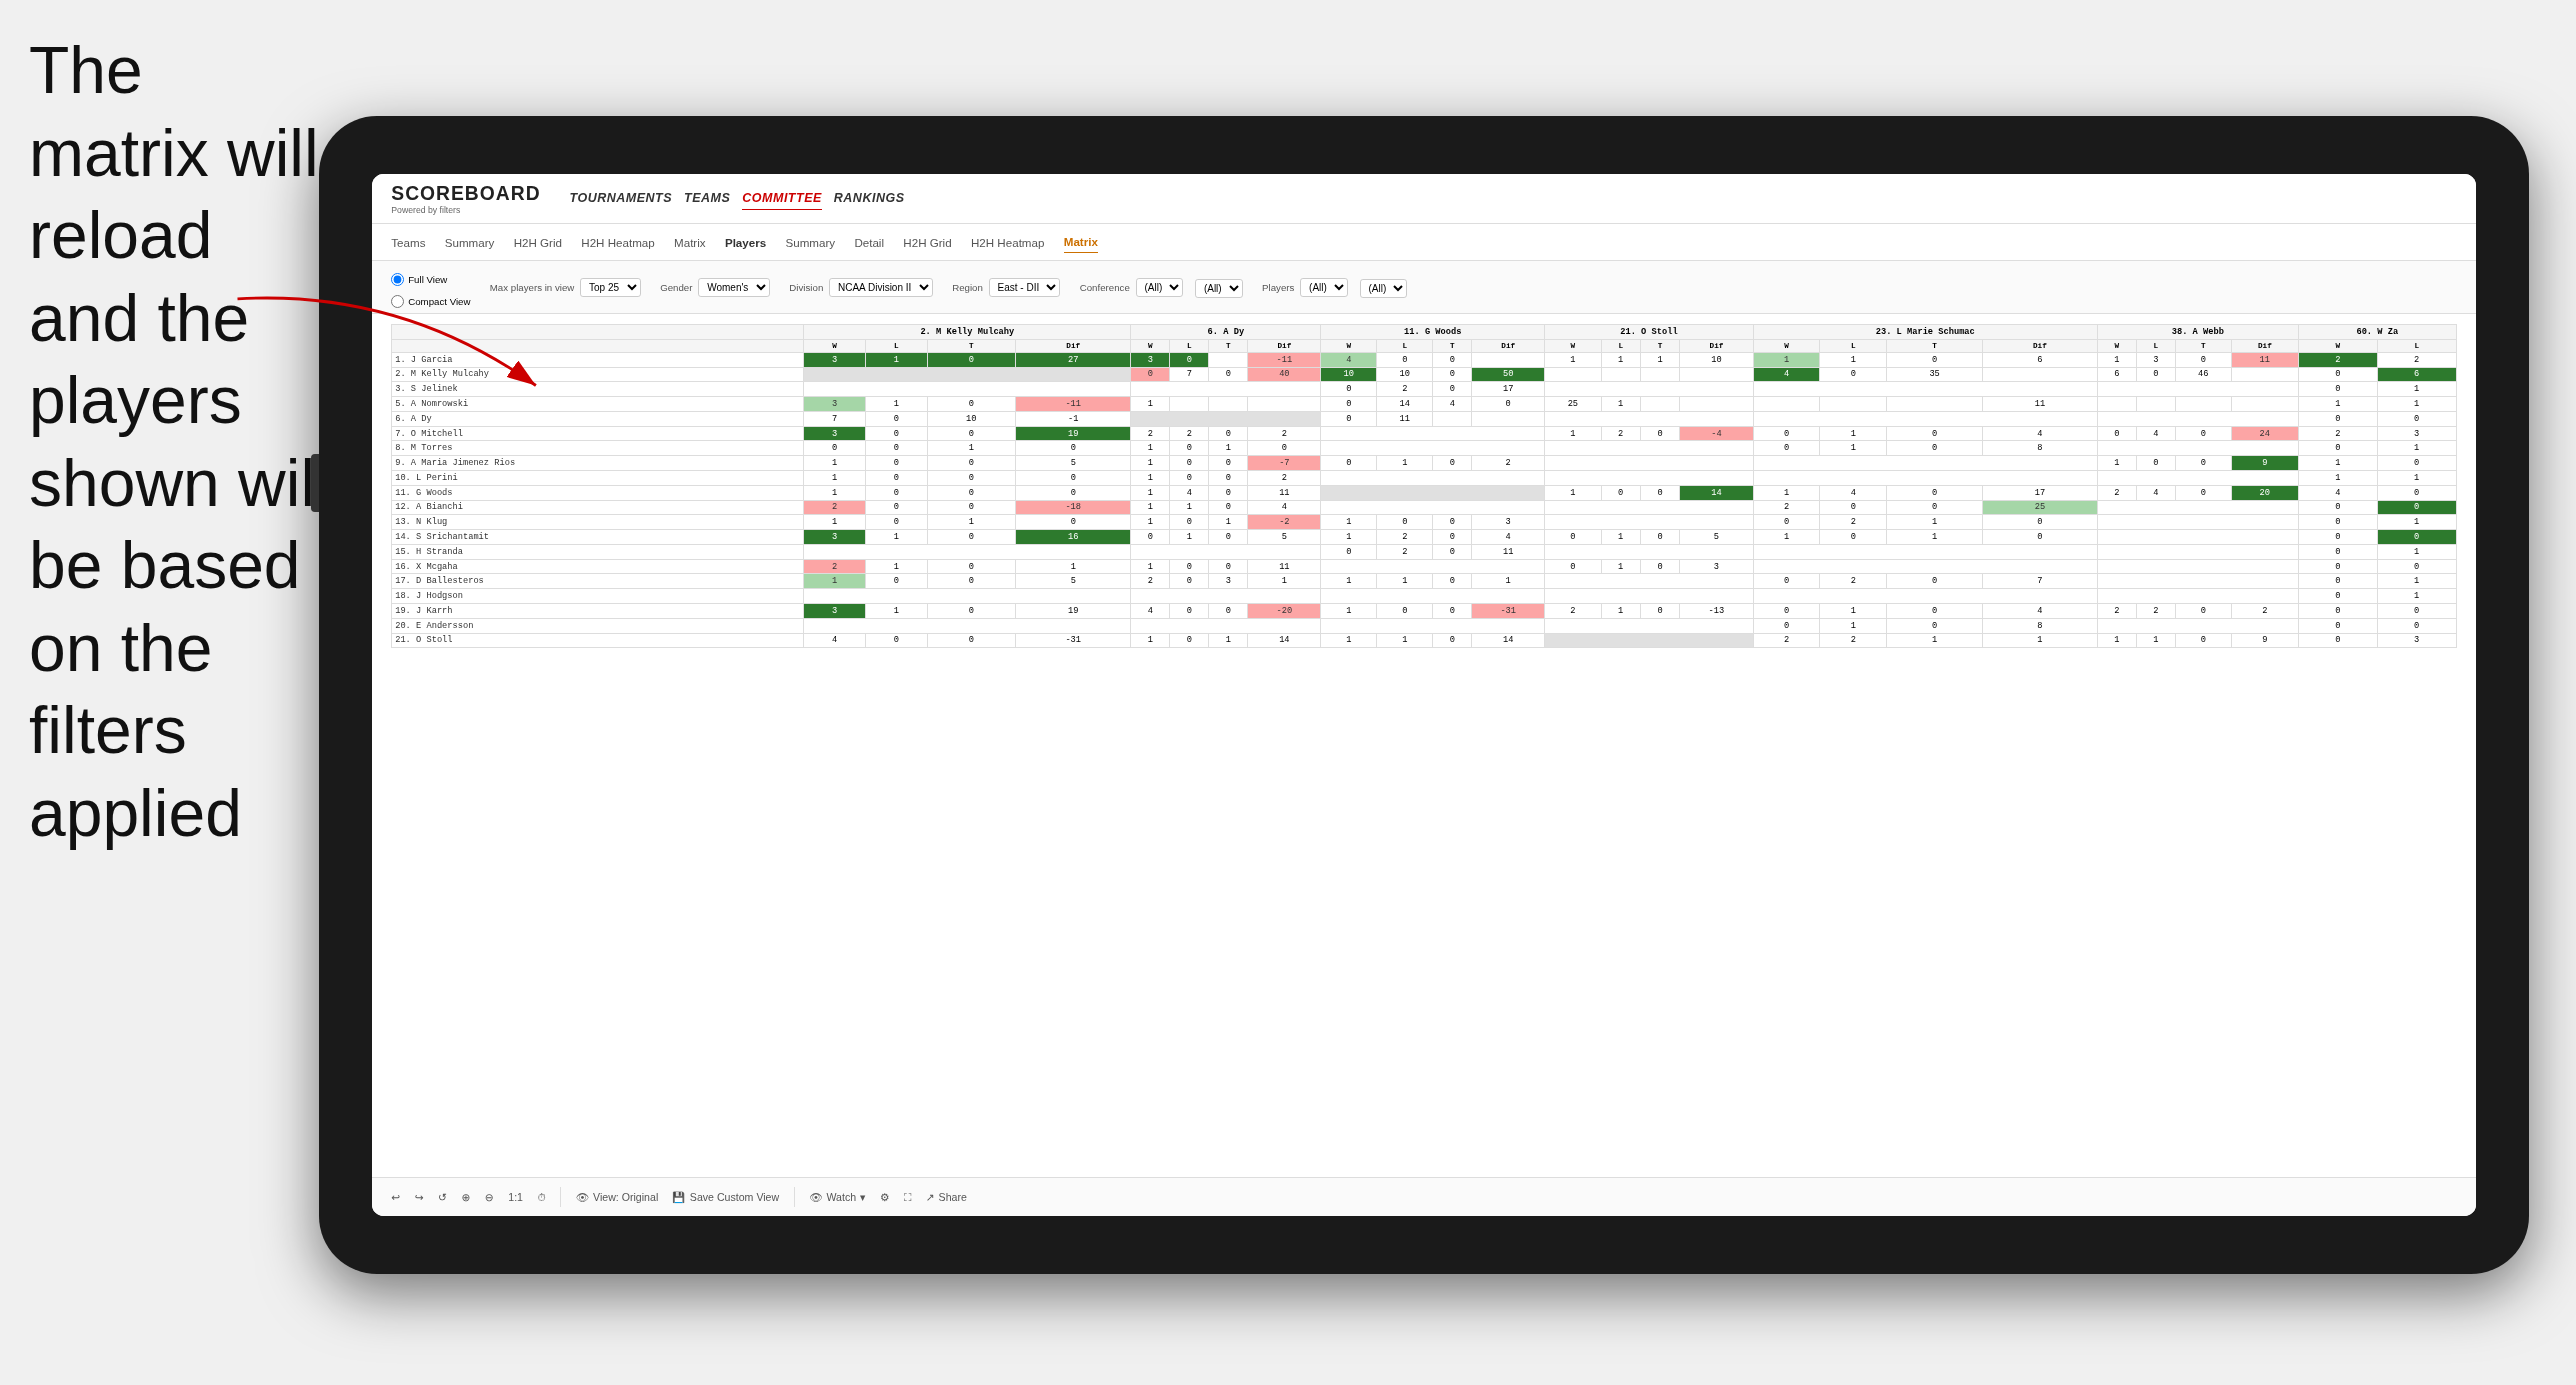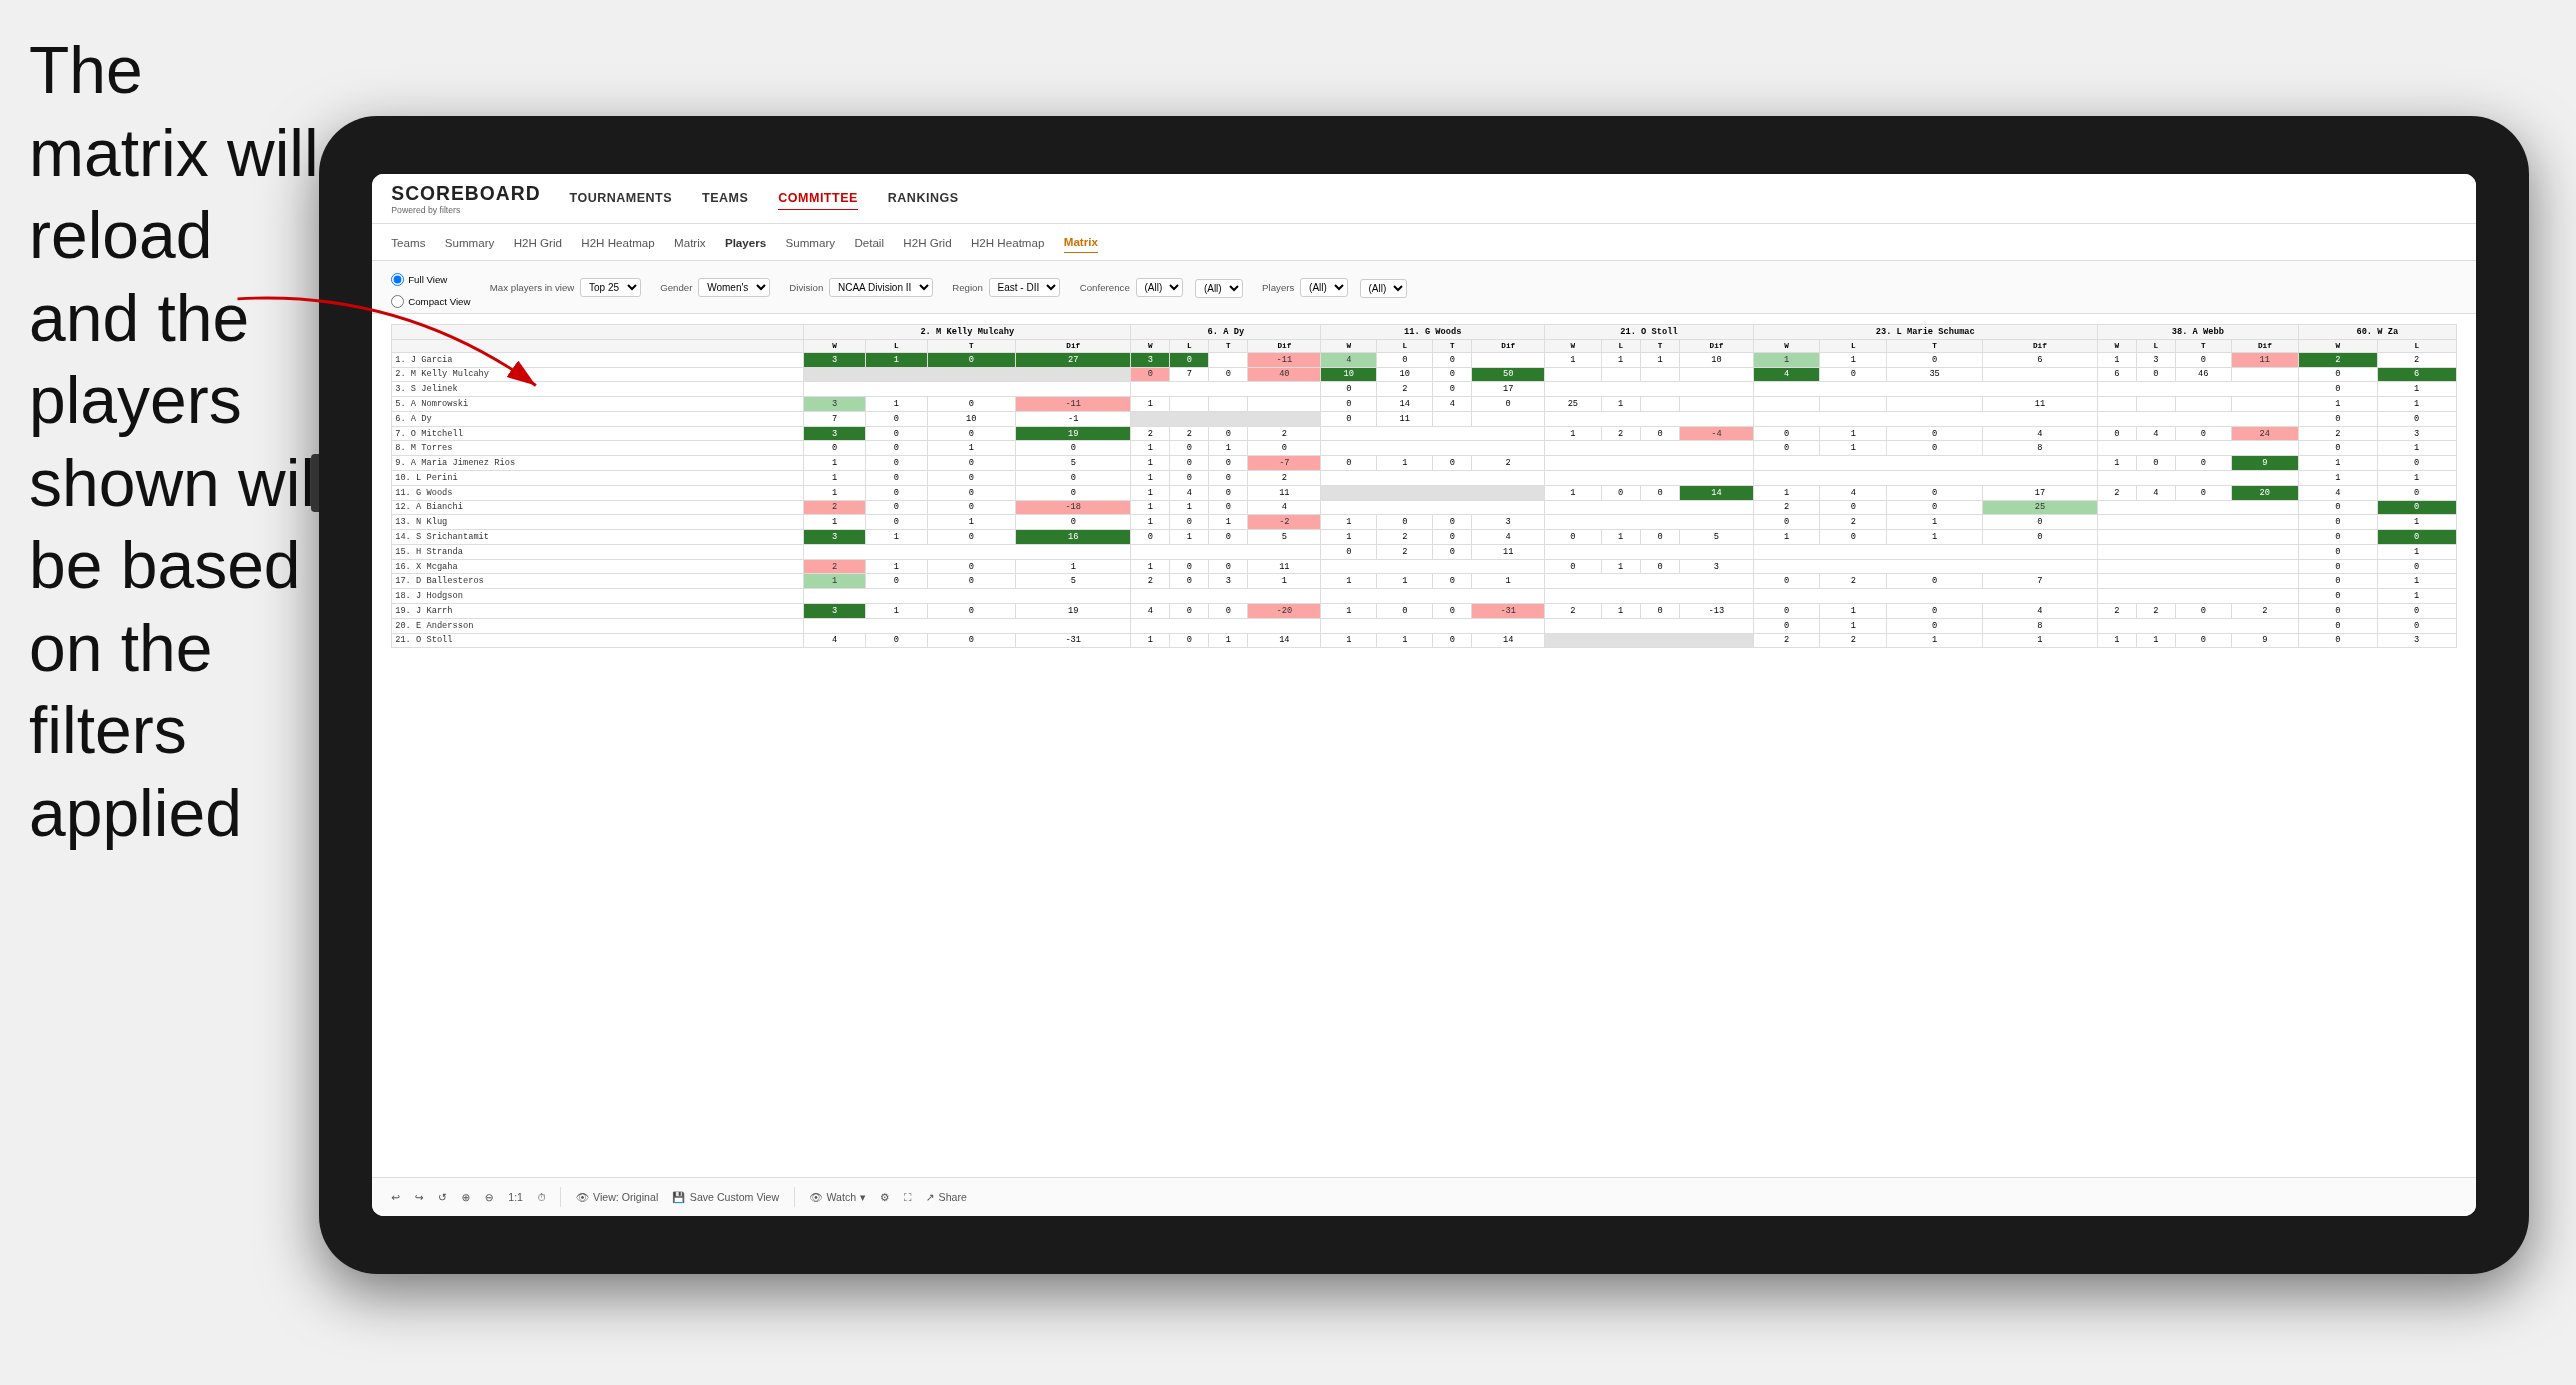--- a/index.html
+++ b/index.html
@@ -72,21 +72,22 @@
       letter-spacing: 1px;
     }
 
     .logo-subtitle {
       font-size: 8.7px;
       color: #666;
     }
 
     .nav-items {
       display: flex;
-      gap: 30px;
+      gap: 12px;
+      font-style: italic;
     }
 
     .nav-item {
       font-size: 12.5px;
       font-weight: 600;
       color: #333;
       cursor: pointer;
       padding: 3.9px 0;
       letter-spacing: 0.5px;
     }

